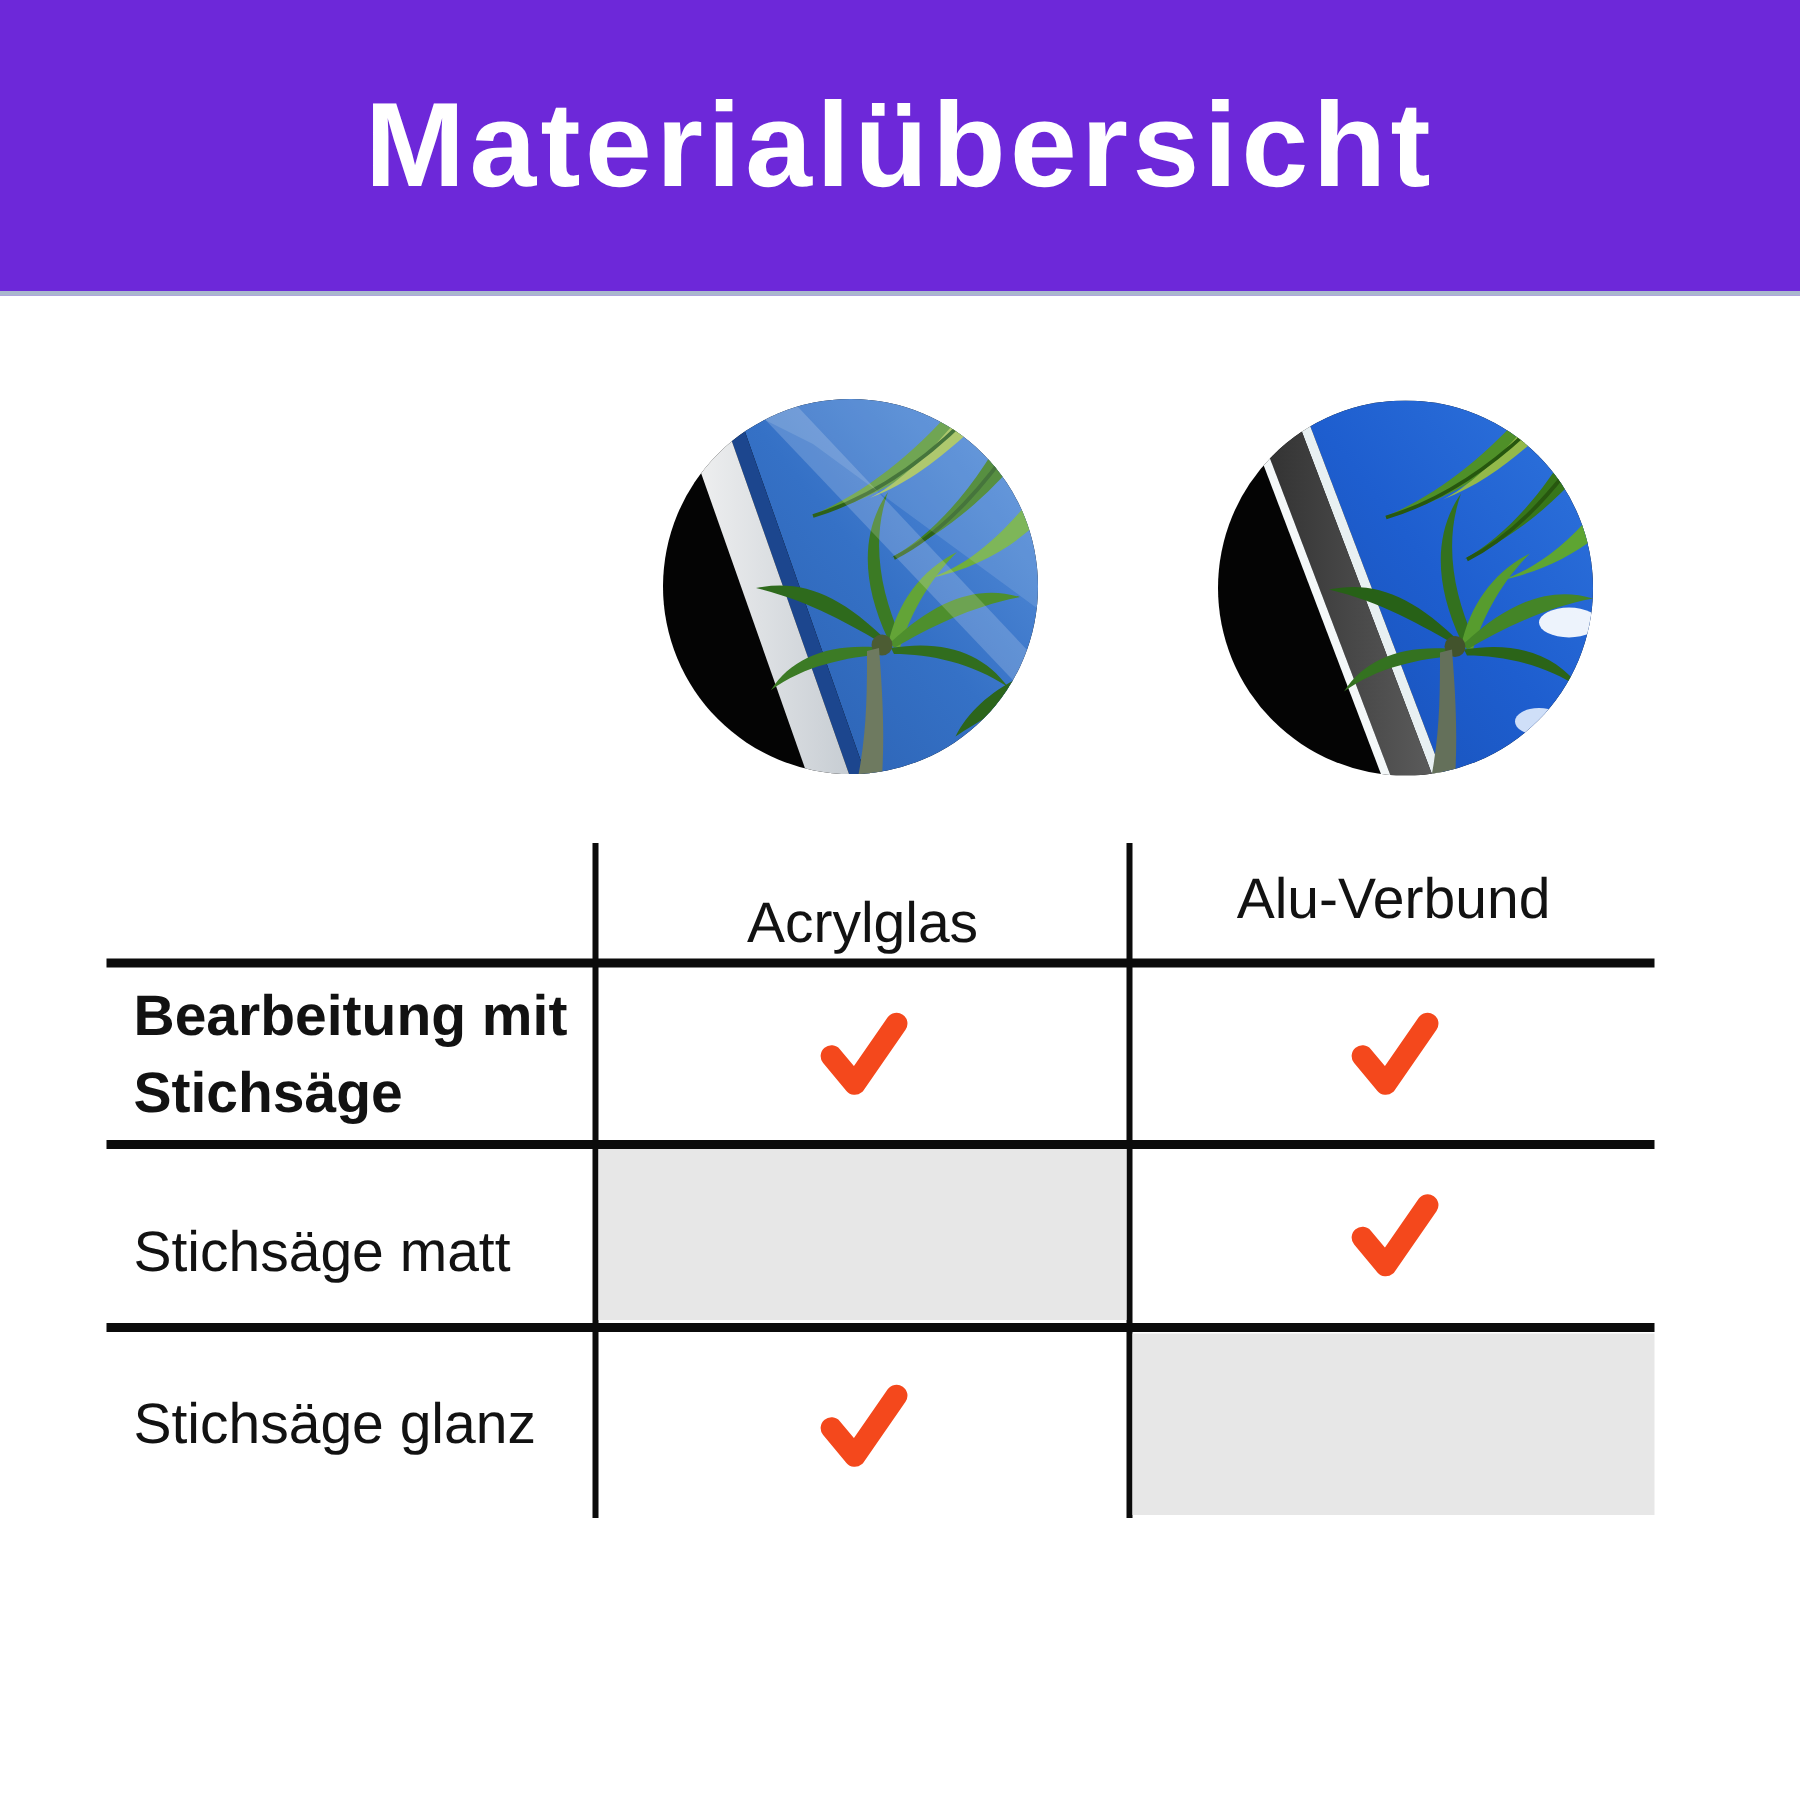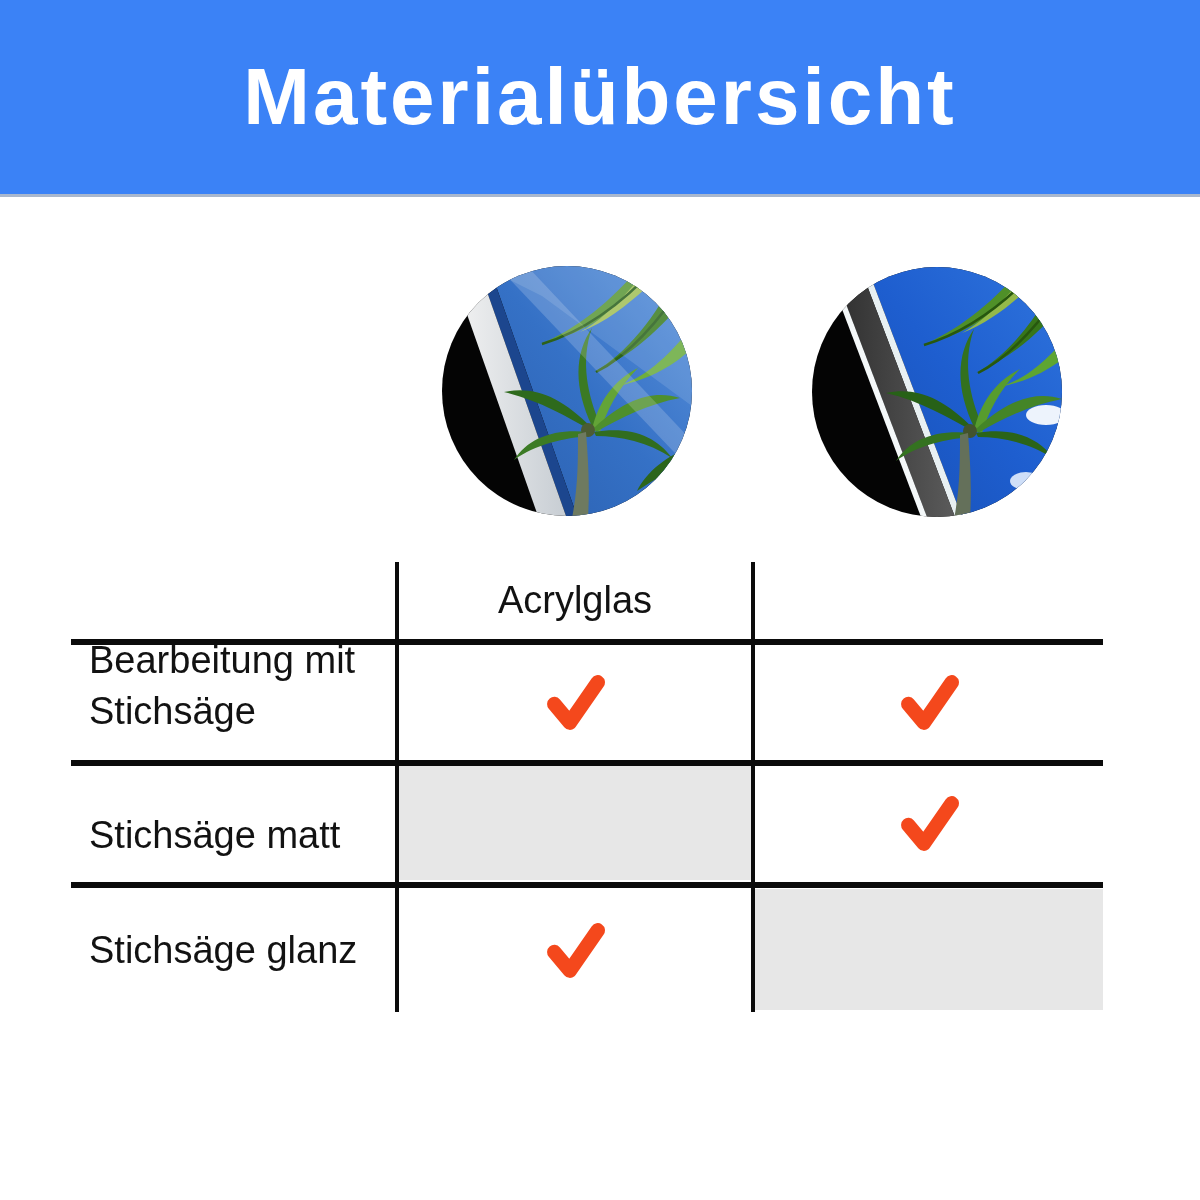--- a/index.html
+++ b/index.html
@@ -22,44 +22,44 @@
   .hline{position:absolute;height:6px;background:#0b0b0b;}
   #vline1{left:395px;top:562px;height:450px;}
   #vline2{left:751px;top:562px;height:450px;}
   #hline1{left:71px;top:639px;width:1032px;}
   #hline2{left:71px;top:760px;width:1032px;}
   #hline3{left:71px;top:882px;width:1032px;}
 
   
   .colhead{position:absolute;top:574px;height:52px;display:flex;align-items:center;justify-content:center;
            font-size:38px;color:#121212;}
-  #colhead-acryl{left:399px;width:352px;}
+  #colhead-acryl{left:399px;width:352px;margin-top:16px;}
   #colhead-alu{left:755px;width:348px;}
 
   
   .rowlabel{position:absolute;left:89px;width:305px;font-size:38px;line-height:51px;color:#121212;}
-  #rowlabel-0{top:635px;}
+  #rowlabel-0{top:653px;font-weight:bold;}
   #rowlabel-1{top:810px;}
   #rowlabel-2{top:925px;}
 
   
   .cell{position:absolute;display:flex;align-items:center;justify-content:center;}
   #cell-0-0{left:399px;top:646px;width:352px;height:112px;}
   #cell-0-1{left:755px;top:646px;width:348px;height:112px;}
   #cell-1-0{left:399px;top:766px;width:352px;height:114px;}
   #cell-1-1{left:755px;top:766px;width:348px;height:114px;}
   #cell-2-0{left:399px;top:889px;width:352px;height:121px;}
   #cell-2-1{left:755px;top:889px;width:348px;height:121px;}
 </style>
 </head>
 <body>
 
 <div id="page">
 
-  <div class="header" style="background: #3b82f6;">
+  <div class="header" style="background: #6d28d9;">
     <h1>Materialübersicht</h1>
   </div>
 
   <div class="sample" id="sample-acryl">
     <svg viewBox="0 0 250 250" width="250" height="250">
       <defs>
         <clipPath id="clipA">
             <circle cx="125" cy="125" r="125"></circle>
           </clipPath>
         <linearGradient id="skyA" x1="0" y1="1" x2="1" y2="0">
@@ -148,20 +148,21 @@
     </svg>
   </div>
 
   <div class="vline" id="vline1"></div>
   <div class="vline" id="vline2"></div>
   <div class="hline" id="hline1"></div>
   <div class="hline" id="hline2"></div>
   <div class="hline" id="hline3"></div>
 
   <div class="colhead" id="colhead-acryl">Acrylglas</div>
+  <div class="colhead" id="colhead-alu">Alu-Verbund</div>
 
   <div class="rowlabel" id="rowlabel-0">Bearbeitung mit Stichsäge</div>
   <div class="rowlabel" id="rowlabel-1">Stichsäge matt</div>
   <div class="rowlabel" id="rowlabel-2">Stichsäge glanz</div>
 
   <div class="cell" id="cell-0-0">
       <svg viewBox="0 0 60 56" width="62" height="58">
         <path d="M10 30 L25 48 L52 9" fill="none" stroke="#f4481c" stroke-width="14" stroke-linecap="round" stroke-linejoin="round"></path>
       </svg>
     </div>

